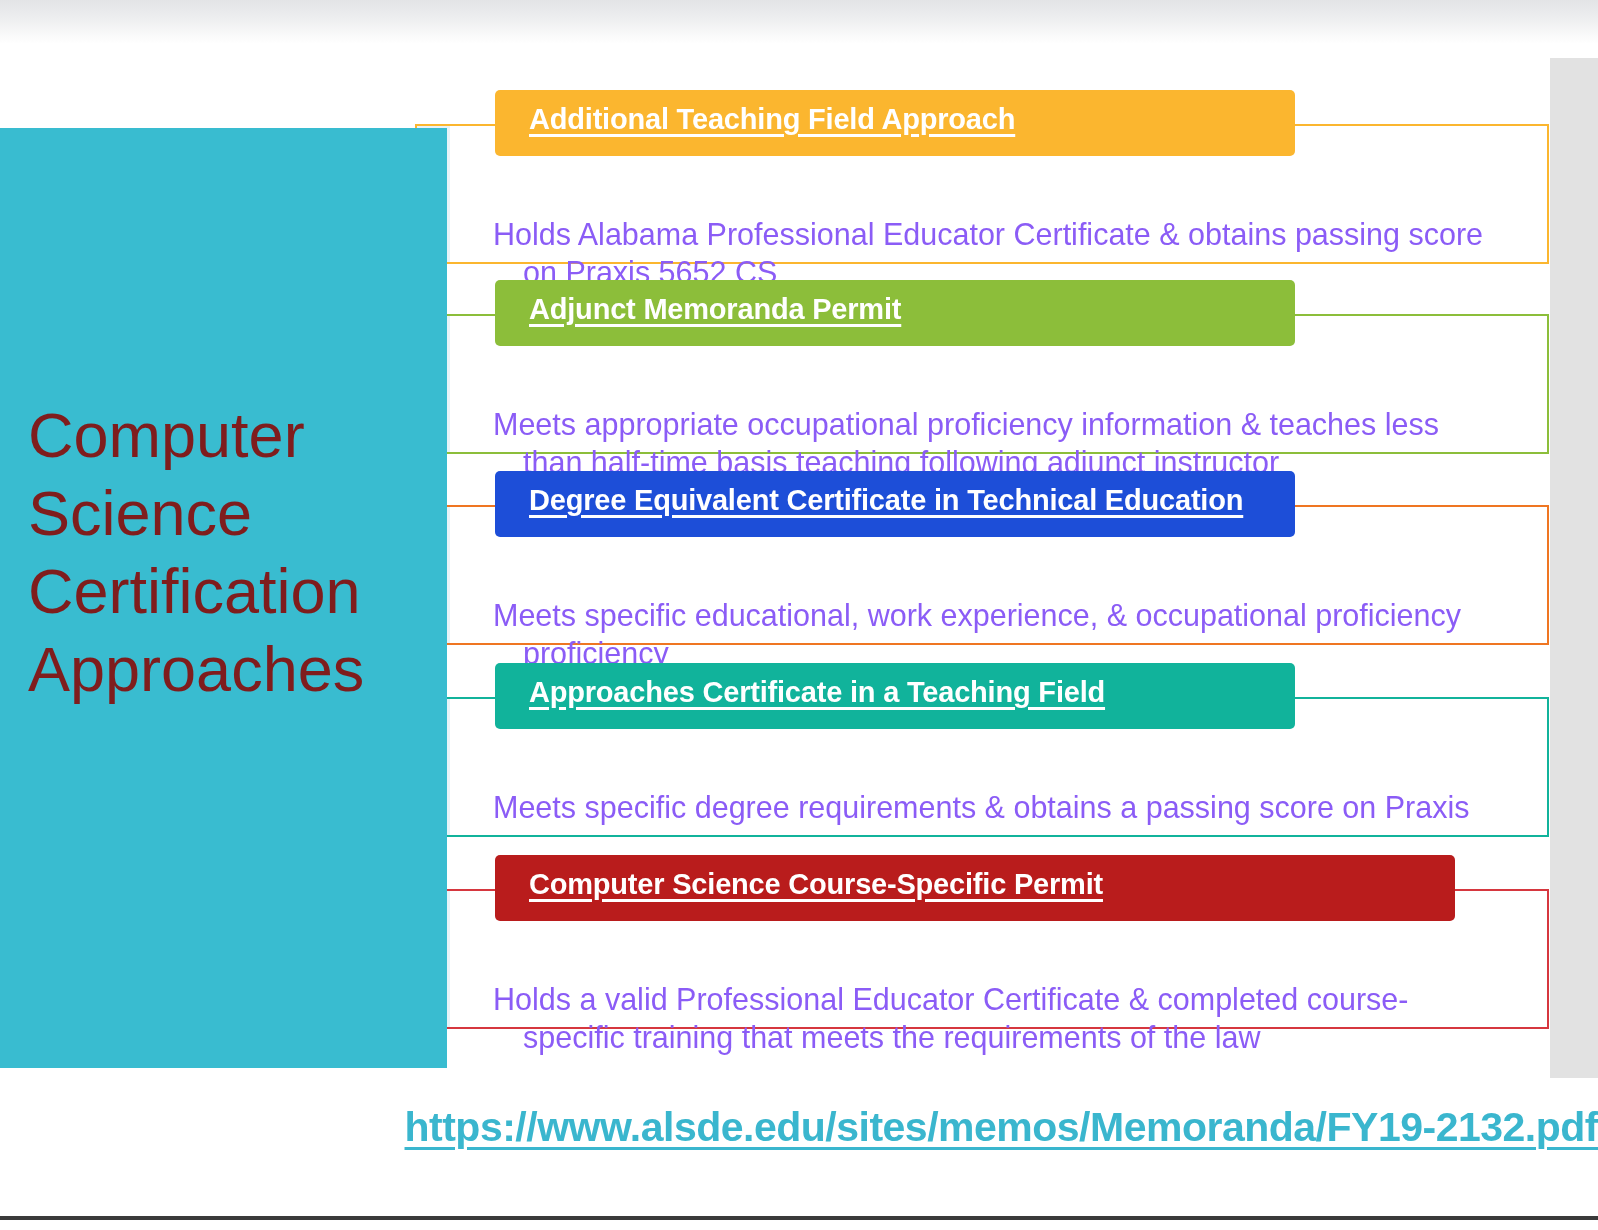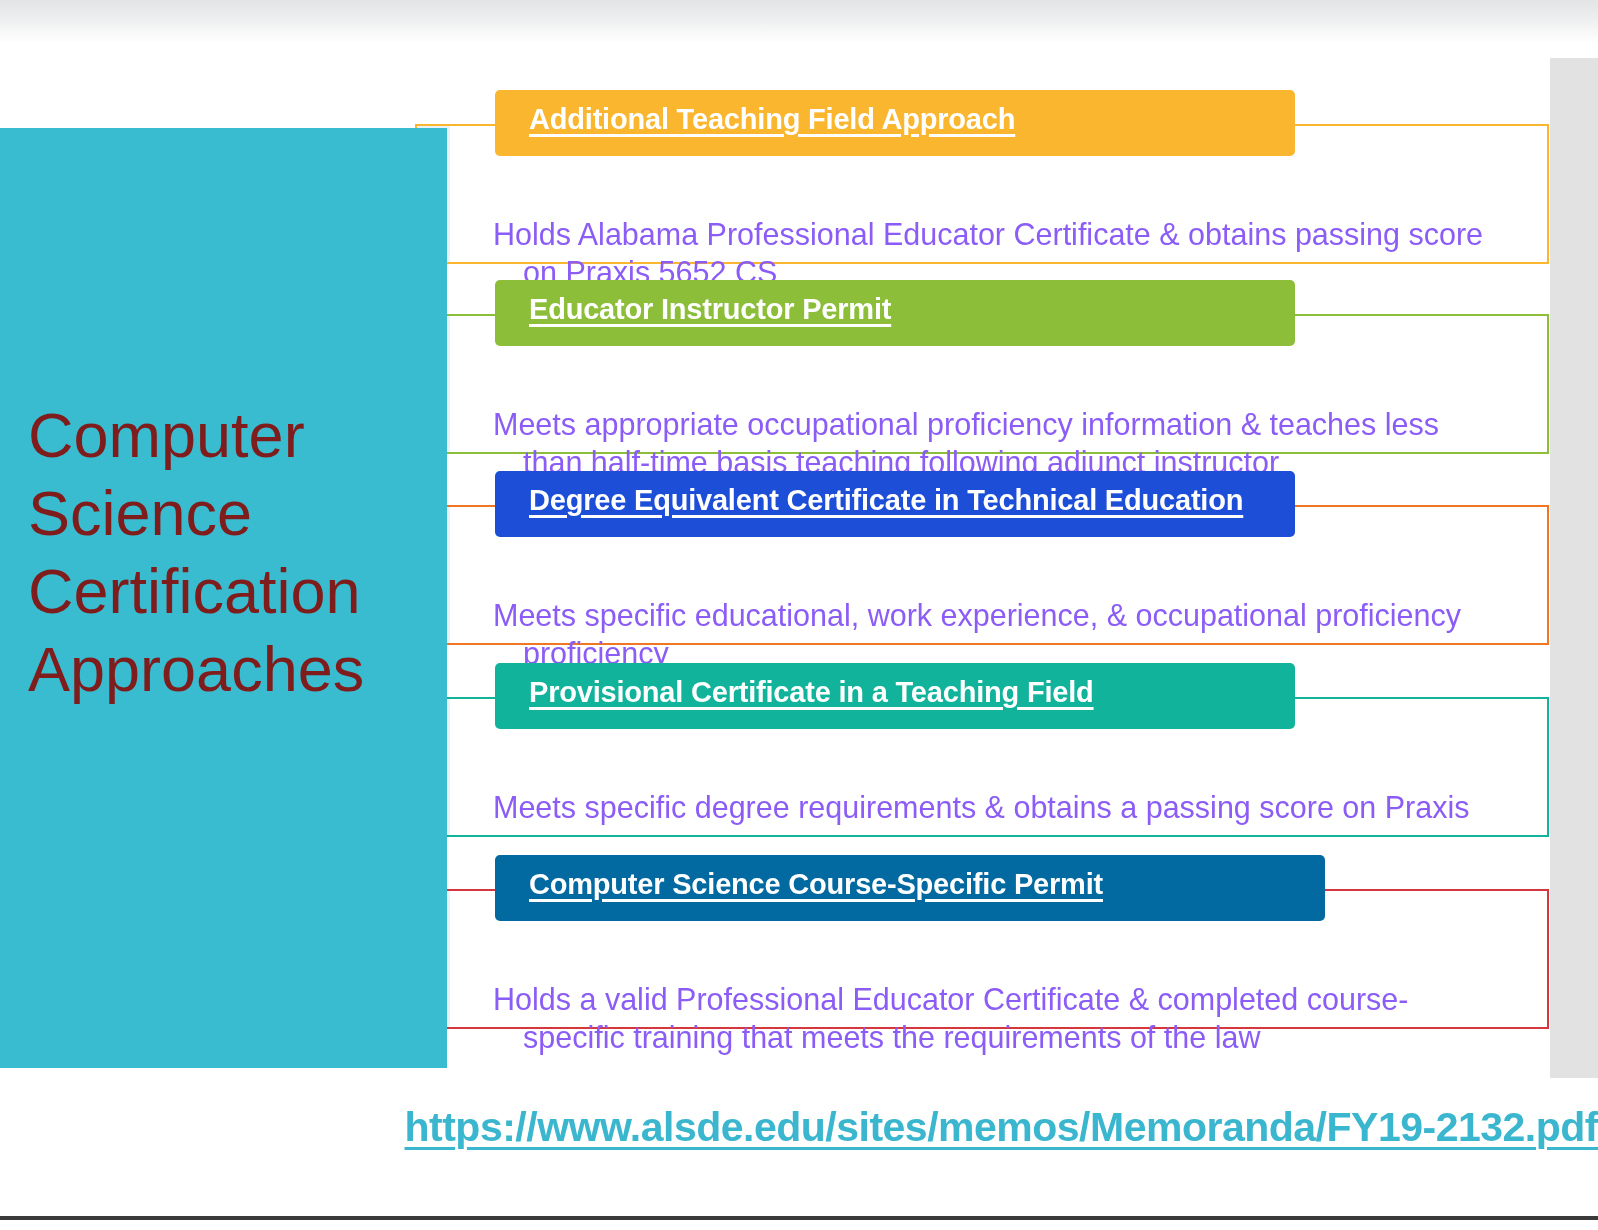--- a/index.html
+++ b/index.html
@@ -178,21 +178,21 @@
         </div>
         <div class="row-body">
           <span class="ln">Holds Alabama Professional Educator Certificate &amp; obtains passing score</span>
           <span class="ln cont">on Praxis 5652 CS</span>
         </div>
       </div>
       <div class="row" style="top: 314px; height: 140px;">
         <div class="row-outline" style="border-color: rgb(140, 190, 58);"></div>
         <div class="row-strip" style="background: rgb(231, 243, 248);"></div>
         <div class="pill" style="background: rgb(140, 190, 58); width: 800px;">
-          <div class="pill-label">Educator Instructor Permit</div>
+          <div class="pill-label">Adjunct Memoranda Permit</div>
         </div>
         <div class="row-body">
           <span class="ln">Meets appropriate occupational proficiency information &amp; teaches less</span>
           <span class="ln cont">than half-time basis teaching following adjunct instructor</span>
         </div>
       </div>
       <div class="row" style="top: 505px; height: 140px;">
         <div class="row-outline" style="border-color: rgb(239, 118, 34);"></div>
         <div class="row-strip" style="background: rgb(231, 243, 248);"></div>
         <div class="pill" style="background: #1d4ed8; width: 800px;">
@@ -200,30 +200,30 @@
         </div>
         <div class="row-body">
           <span class="ln">Meets specific educational, work experience, &amp; occupational proficiency</span>
           <span class="ln cont">proficiency</span>
         </div>
       </div>
       <div class="row" style="top: 697px; height: 140px;">
         <div class="row-outline" style="border-color: rgb(17, 179, 155);"></div>
         <div class="row-strip" style="background: rgb(231, 243, 248);"></div>
         <div class="pill" style="background: rgb(17, 179, 155); width: 800px;">
-          <div class="pill-label">Provisional Certificate in a Teaching Field</div>
+          <div class="pill-label">Approaches Certificate in a Teaching Field</div>
         </div>
         <div class="row-body">
           <span class="ln">Meets specific degree requirements &amp; obtains a passing score on Praxis</span>
         </div>
       </div>
       <div class="row" style="top: 889px; height: 140px;">
         <div class="row-outline" style="border-color: rgb(214, 55, 63);"></div>
         <div class="row-strip" style="background: rgb(231, 243, 248);"></div>
-        <div class="pill" style="background: #0369a1; width: 830px;">
+        <div class="pill" style="background: #b91c1c; width: 960px;">
           <div class="pill-label">Computer Science Course-Specific Permit</div>
         </div>
         <div class="row-body">
           <span class="ln">Holds a valid Professional Educator Certificate &amp; completed course-</span>
           <span class="ln cont">specific training that meets the requirements of the law</span>
         </div>
       </div>
     </div>
 
   <div class="source-link">

